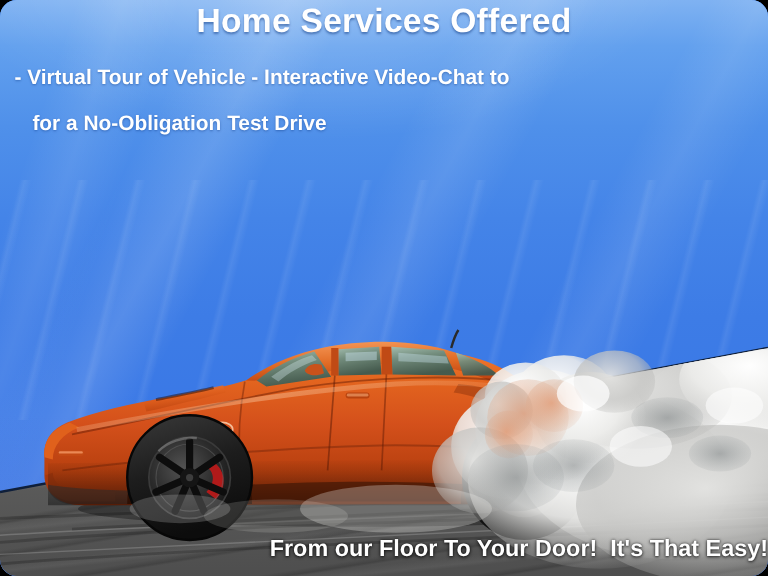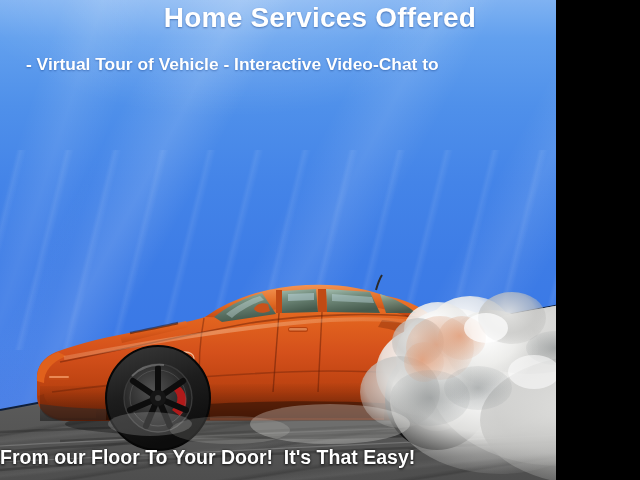--- a/index.html
+++ b/index.html
@@ -3,25 +3,26 @@
 <meta charset="utf-8">
 <title>Home Services Offered</title>
 <style>
   html, body {
     margin: 0;
     padding: 0;
     background: #000;
   }
   #stage {
     position: relative;
-    width: 556px;
+    width: 640px;
     height: 480px;
     overflow: hidden;
     font-family: "Liberation Sans", sans-serif;
     background: #3b82f6;
+    border-radius: 14px;
   }
 
   
   .sky {
     position: absolute;
     left: 0; top: 0;
     width: 640px; height: 480px;
     background:
       linear-gradient(118deg,
         rgba(255,255,255,0.00) 20%,
@@ -135,31 +136,30 @@
     top: 52px;
     width: 616px;
   }
   .bullet {
     color: #ffffff;
     font-size: 17.4px;
     font-weight: bold;
     line-height: 25px;
     margin-bottom: 13px;
     text-shadow: 0 1px 2px rgba(0,40,110,0.40);
-    margin-left: 14px;
   }
   .bullet .l1 { display: block; }
   .bullet .l2 { display: block; padding-left: 15px; }
 
   .footer-text {
     position: absolute;
     left: 0;
     top: 446px;
     width: 640px;
-    text-align: left;
+    text-align: right;
     color: #ffffff;
     font-size: 19.5px;
     font-weight: bold;
     white-space: pre;
     text-shadow: 0 1px 3px rgba(0,0,0,0.75), 0 0 2px rgba(0,0,0,0.6);
   }
 </style>
 </head>
 <body>
 
@@ -413,18 +413,19 @@
     </g>
   </svg>
 
   <div class="headline">Home Services Offered</div>
 
   <div class="bullets">
     <div class="bullet">
       <span class="l1">- Virtual Tour of Vehicle - Interactive Video-Chat to</span>
     </div>
     <div class="bullet">
+      <span class="l2">for a No-Obligation Test Drive</span>
     </div>
   </div>
 
   <div class="footer-text">From our Floor To Your Door!  It's That Easy!</div>
 
 </div>
 
 </body></html>

